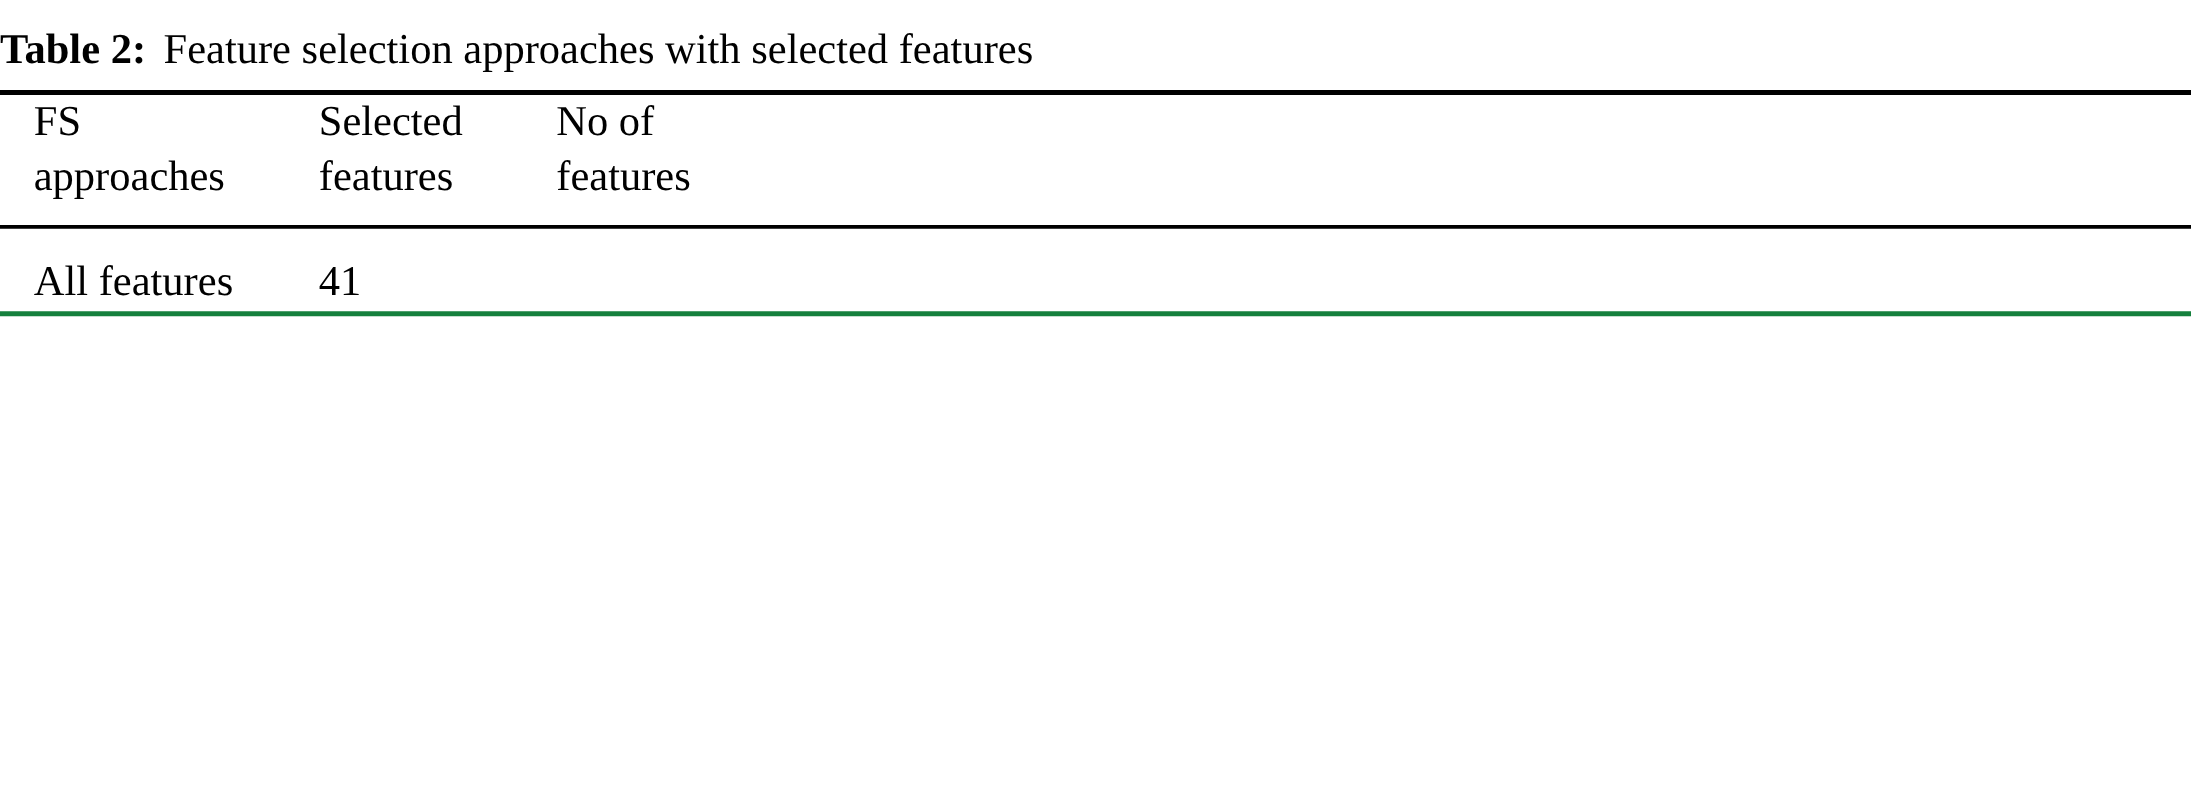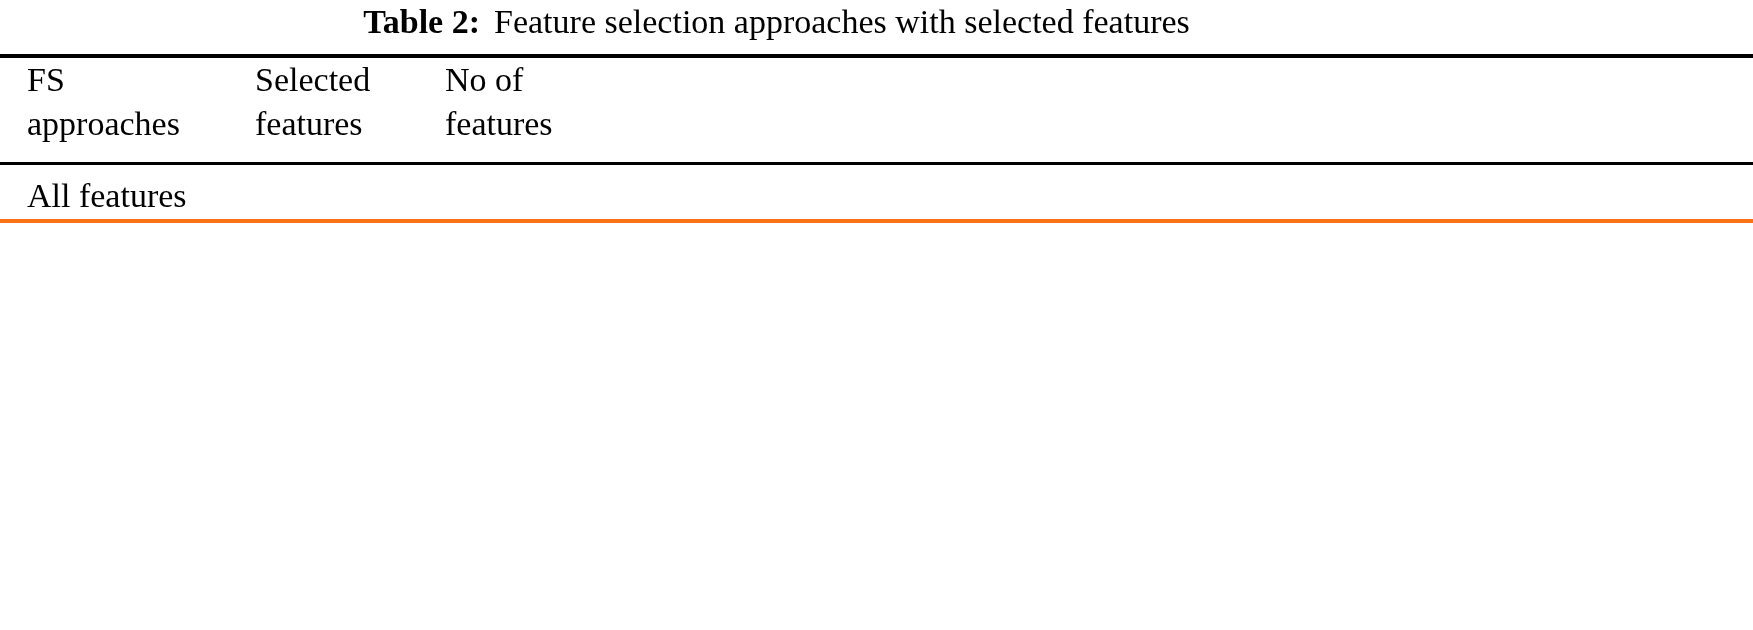--- a/index.html
+++ b/index.html
@@ -6,44 +6,43 @@
   body {
     width: 1753px;
     height: 630px;
     background: #ffffff;
     color: #000000;
     font-family: "Liberation Serif", "DejaVu Serif", serif;
     overflow: hidden;
   }
   .caption {
     height: 54px;
-    padding-top: 0;
+    padding-top: 18px;
     padding-right: 200px; 
-    text-align: center;
     font-size: 34px;
     line-height: 44px;
   }
   .cap-label { font-weight: bold; }
   .cap-text  { margin-left: 14px; }
 
   .ftable { border-top: 4px solid #000; }
 
   .thead {
     display: grid;
     grid-template-columns: 228px 190px 1fr;
     padding: 0 0 16px 27px;
     font-size: 34px;
     line-height: 44px;
     border-bottom: 3px solid #000;
   }
   .thead .hcell { white-space: pre-line; }
 
   .tbody {
-    padding-top: 8px;
-    border-bottom: 4px solid #f97316;
+    padding-top: 20px;
+    border-bottom: 4px solid #15803d;
   }
   .trow {
     display: grid;
     grid-template-columns: 228px 190px 1fr;
     padding-left: 27px;
     font-size: 34px;
     line-height: 46px;
     margin-bottom: 18px;
   }
   .trow:last-child { margin-bottom: 0; }
@@ -70,20 +69,21 @@
 approaches</div>
       <div class="hcell">Selected features</div>
       <div class="hcell">No of
 features</div>
     </div>
 
     <div class="tbody">
 
       <div class="trow">
         <div class="cell"><span>All features</span><span></span><a class="cite" style="color: rgb(42, 159, 222);"></a><span></span></div>
+        <div class="cell">41</div>
       </div>
 
 
 
 
     </div>
   </div>
 </div>
 
 </body></html>

